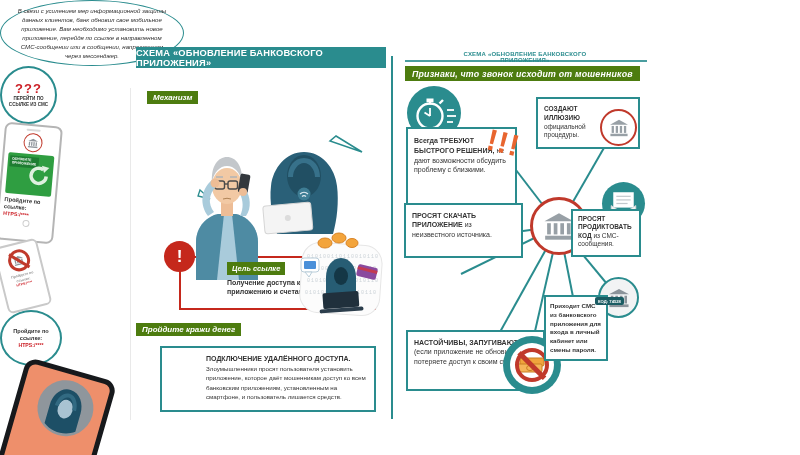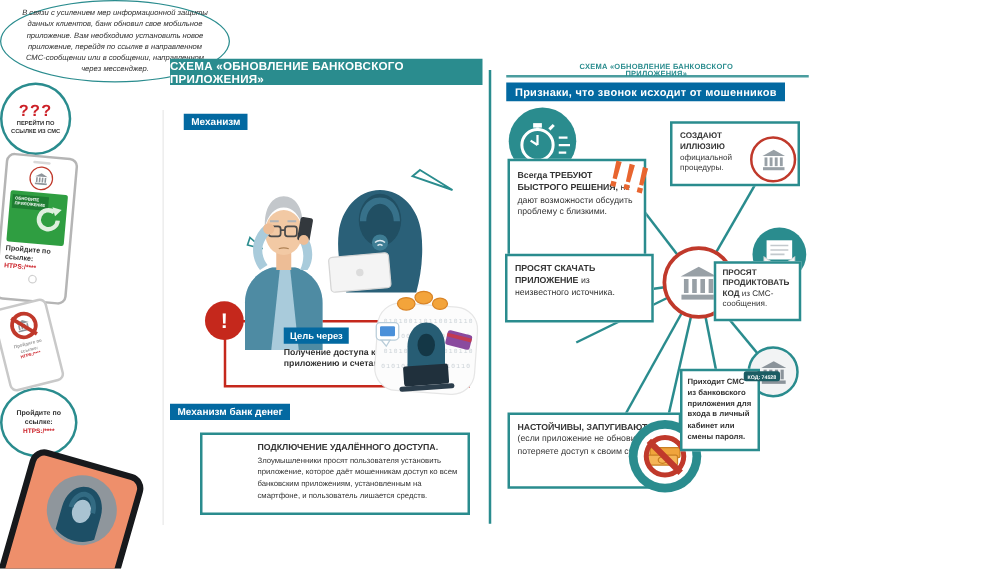--- a/index.html
+++ b/index.html
@@ -1,19 +1,19 @@
 <!DOCTYPE html>
 <html><head>
 <meta charset="utf-8">
 <style>
   * { margin:0; padding:0; box-sizing:border-box; }
   html,body { width:800px; height:455px; background:#fff; font-family:"Liberation Sans",sans-serif; }
   .stage { position:relative; width:689px; height:455px; background:#fff; overflow:hidden; }
   .abs { position:absolute; }
-  .teal-badge { position:absolute; background:#0369a1; color:#fff; font-weight:bold; white-space:nowrap; }
+  .teal-badge { position:absolute; background:#4d7c0f; color:#fff; font-weight:bold; white-space:nowrap;font-style:italic; }
   .callout { position:absolute; background:#fff; border:2px solid #2a8c8e; color:#333; z-index:3; }
   .callout .b { font-weight:bold; }
   .edge { position:absolute; background:#e9e9e9; width:1px; }
 
   
   .lp-header { left:136px; top:47px; width:250px; height:21px; background:#2a8c8e; color:#fff;
     font-weight:bold; font-size:9.3px; letter-spacing:.2px; display:flex; align-items:center; justify-content:center; }
   .legend { left:147px; top:91px; font-size:8px; padding:2px 6px; }
   .speech-bubble { left:208px; top:78px; width:184px; height:66px; border:1.8px solid #2a8c8e; border-radius:50%;
     background:#fff; z-index:3; display:flex; align-items:center; justify-content:center; text-align:center;
@@ -193,21 +193,21 @@
         <path d="M14.2 2.5 l7 1.5 -4.5 5 z" fill="#dff0df"></path>
       </svg>
     </div>
     <div class="lnk">Пройдите по ссылке:</div>
     <div class="url">HTPS:/****</div>
     <div class="home"></div>
   </div>
 
   <div class="abs exclam-circle">!</div>
   <div class="abs goal-box" style="border:2px solid #c5281c; background:#fff;"></div>
-  <div class="teal-badge goal-badge">Цель через</div>
+  <div class="teal-badge goal-badge">Цель ссылке</div>
   <div class="abs goal-text">Получение доступа к банковскому приложению и счетам жертвы.</div>
 
   <svg class="illus" style="left:295px; top:230px;" width="92" height="95" viewBox="0 0 92 95">
     <rect x="6" y="14" width="80" height="70" rx="18" fill="#fcfcfc" stroke="#e6e6e6" transform="rotate(4 46 48)"></rect>
     <g fill="#ccd3d8" font-size="5" font-family="Liberation Mono, monospace" letter-spacing="1">
       <text x="12" y="28">010100110110010110</text>
       <text x="10" y="40">010100110110010110</text>
       <text x="12" y="52">010100110110010110</text>
       <text x="10" y="64">010100110110010110</text>
     </g>
@@ -224,21 +224,21 @@
       <rect x="62" y="38.5" width="20" height="3" fill="#c23b52"></rect>
     </g>
     <path d="M46,28 C37,28 31,37 31,47 L31,66 C39,73 53,73 61,66 L61,47 C61,37 55,28 46,28 Z" fill="#275d74"></path>
     <ellipse cx="46" cy="46" rx="7" ry="9" fill="#143746"></ellipse>
     <g transform="rotate(-4 46 72)">
       <rect x="28" y="62" width="36" height="16" rx="2" fill="#20303c"></rect>
       <rect x="24" y="78" width="44" height="4" rx="2" fill="#2c3e4c"></rect>
     </g>
   </svg>
 
-  <div class="teal-badge mech-badge">Механизм банк денег</div>
+  <div class="teal-badge mech-badge">Пройдите кражи денег</div>
   <div class="callout mech-box">
     <div class="title">ПОДКЛЮЧЕНИЕ УДАЛЁННОГО ДОСТУПА.</div>
     <div class="body">Злоумышленники просят пользователя установить приложение, которое даёт мошенникам доступ ко всем банковским приложениям, установленным на смартфоне, и пользователь лишается средств.</div>
   </div>
 
   <div class="sphone">
     <div class="ring">
       <svg width="11" height="10" viewBox="0 0 24 22">
           <g fill="#8f959b">
             <path d="M12 1 L23 7 L1 7 Z"></path>

